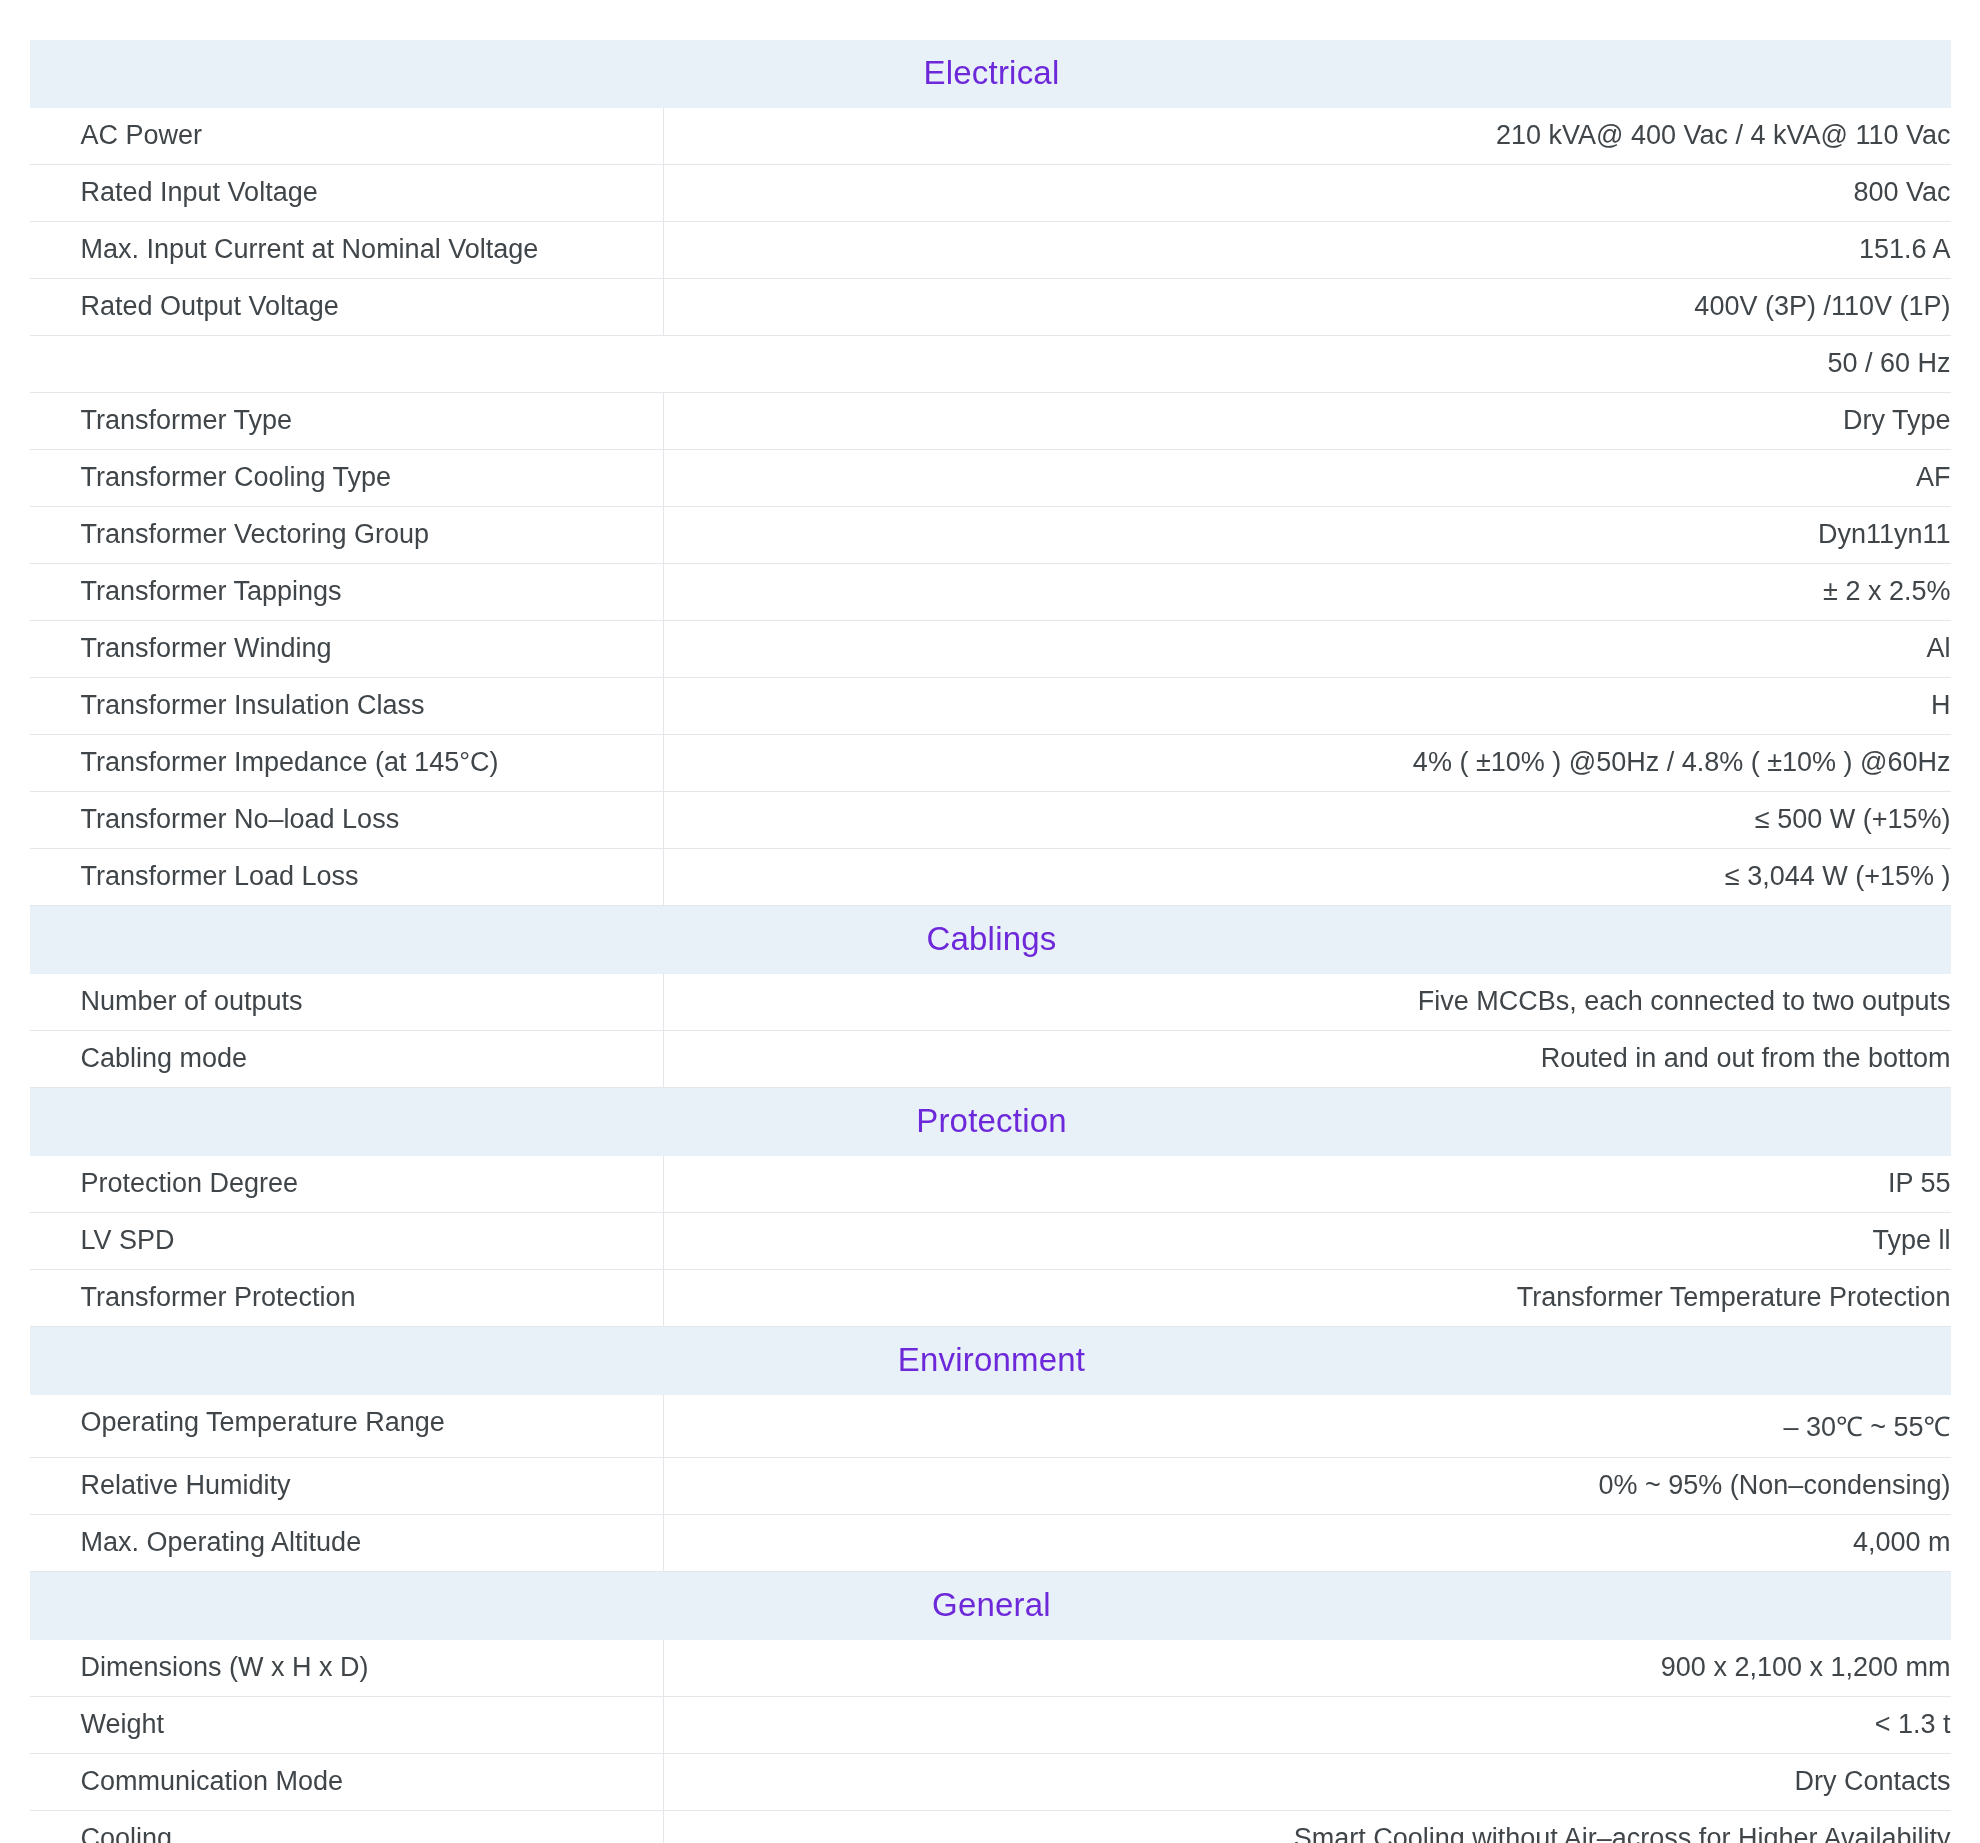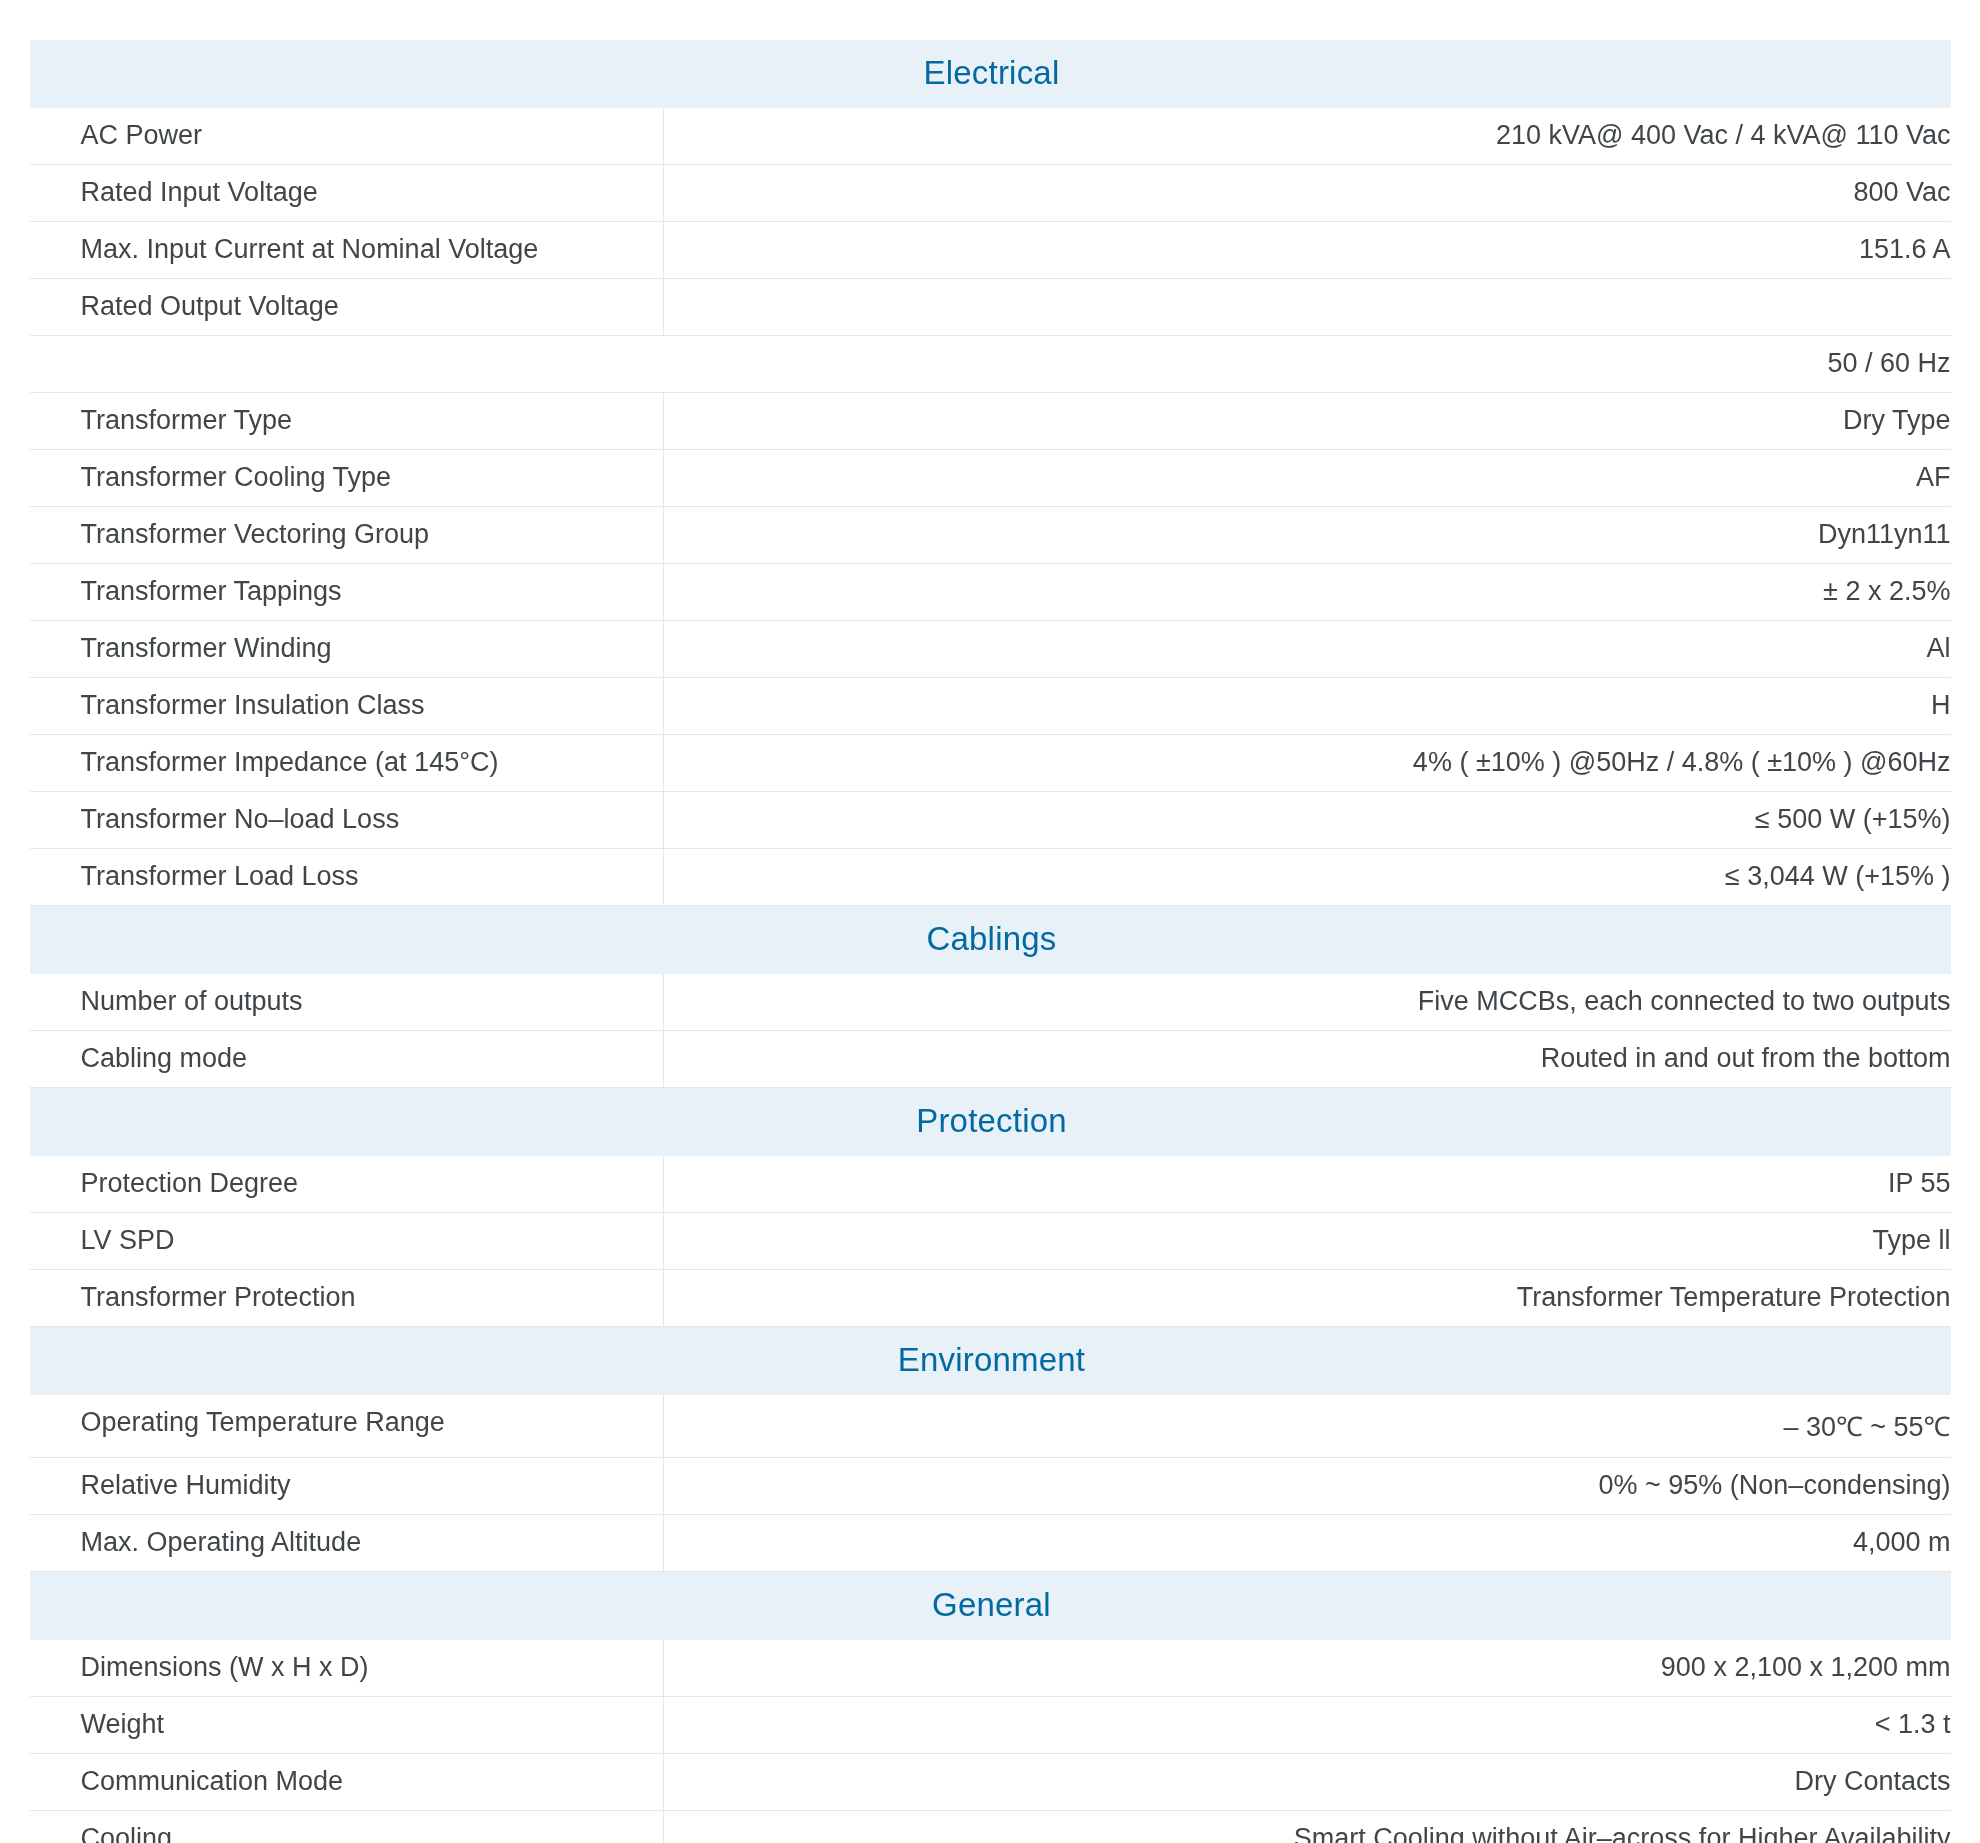--- a/index.html
+++ b/index.html
@@ -15,21 +15,21 @@
   }
   .spec-table {
     width: 1921px;
     margin: 0 auto;
     padding-top: 40px;
     box-sizing: border-box;
   }
   .section-header {
     background: #e8f0f8;
     text-align: center;
-    color: #0369a1;
+    color: #6d28d9;
     font-size: 33px;
     font-weight: 400;
     padding: 14px 0 16px 3px;
     letter-spacing: 0.2px;
   }
   .row {
     display: flex;
     align-items: stretch;
     border-bottom: 1px solid #e3e6ea;
   }
@@ -70,20 +70,21 @@
     <div class="row">
       <div class="cell-label">Rated Input Voltage</div>
       <div class="cell-value">800 Vac</div>
     </div>
     <div class="row">
       <div class="cell-label">Max. Input Current at Nominal Voltage</div>
       <div class="cell-value">151.6 A</div>
     </div>
     <div class="row">
       <div class="cell-label">Rated Output Voltage</div>
+      <div class="cell-value">400V (3P) /110V (1P)</div>
     </div>
     <div class="row">
       <div class="cell-value">50 / 60 Hz</div>
     </div>
     <div class="row">
       <div class="cell-label">Transformer Type</div>
       <div class="cell-value">Dry Type</div>
     </div>
     <div class="row">
       <div class="cell-label">Transformer Cooling Type</div>

